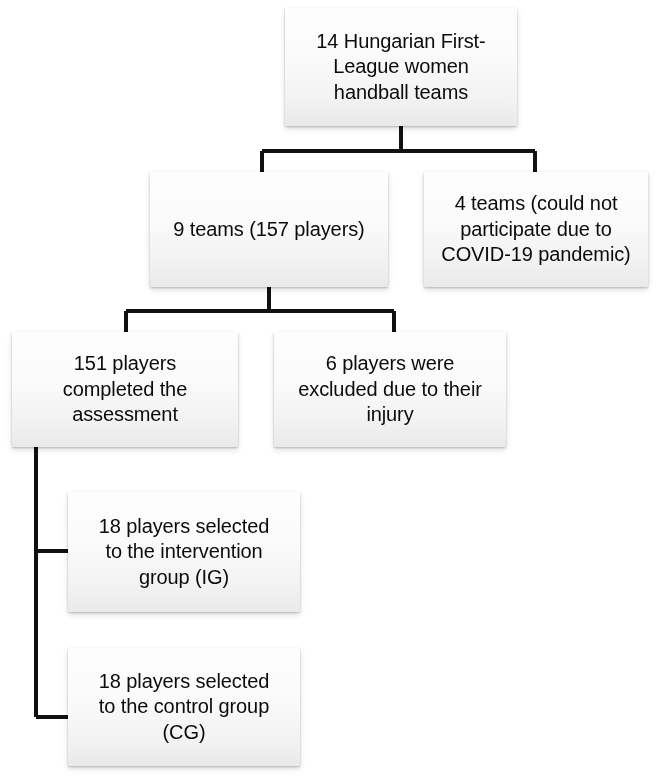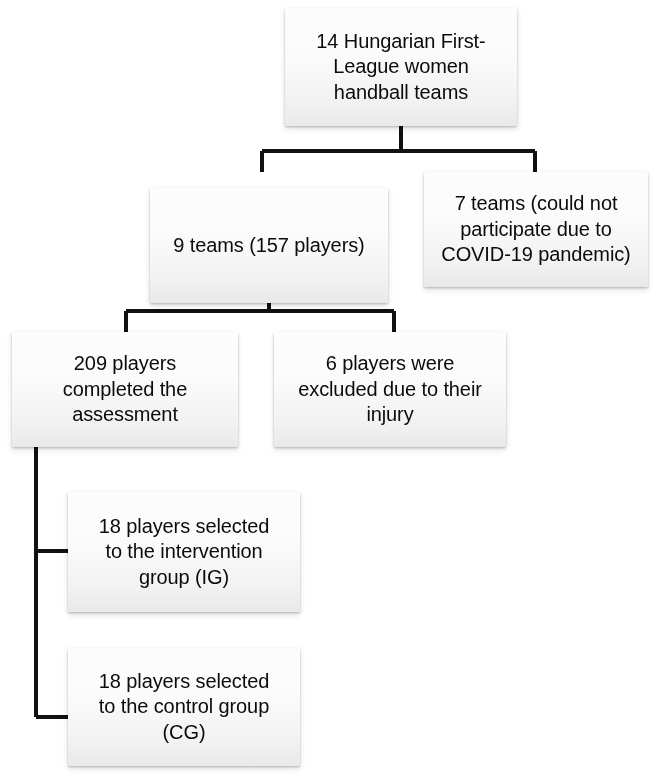--- a/index.html
+++ b/index.html
@@ -44,21 +44,21 @@
     letter-spacing: -0.1px;
     padding: 4px 8px;
     z-index: 2;
   }
   .node .node-text {
     display: block;
     white-space: pre-line;
   }
   
   #node-teams-total    { left: 285px; top: 8px;   width: 232px; height: 118px; }
-  #node-teams-included { left: 150px; top: 188px; width: 238px; height: 115px; }
+  #node-teams-included { left: 150px; top: 172px; width: 238px; height: 115px; }
   #node-teams-excluded { left: 424px; top: 172px; width: 224px; height: 115px; }
   #node-completed      { left: 12px;  top: 332px; width: 226px; height: 115px; }
   #node-excluded-inj   { left: 274px; top: 332px; width: 232px; height: 115px; }
   #node-ig             { left: 68px;  top: 492px; width: 232px; height: 120px; }
   #node-cg             { left: 68px;  top: 648px; width: 232px; height: 118px; }
 </style>
 </head>
 <body>
 
 <div id="flow-root">
@@ -86,27 +86,27 @@
     <span class="node-text">14 Hungarian First-
 League women
 handball teams</span>
   </div>
 
   <div class="node" id="node-teams-included">
     <span class="node-text">9 teams (157 players)</span>
   </div>
 
   <div class="node" id="node-teams-excluded">
-    <span class="node-text">7 teams (could not
+    <span class="node-text">4 teams (could not
 participate due to
 COVID-19 pandemic)</span>
   </div>
 
   <div class="node" id="node-completed">
-    <span class="node-text">209 players
+    <span class="node-text">151 players
 completed the
 assessment</span>
   </div>
 
   <div class="node" id="node-excluded-inj">
     <span class="node-text">6 players were
 excluded due to their
 injury</span>
   </div>
 

